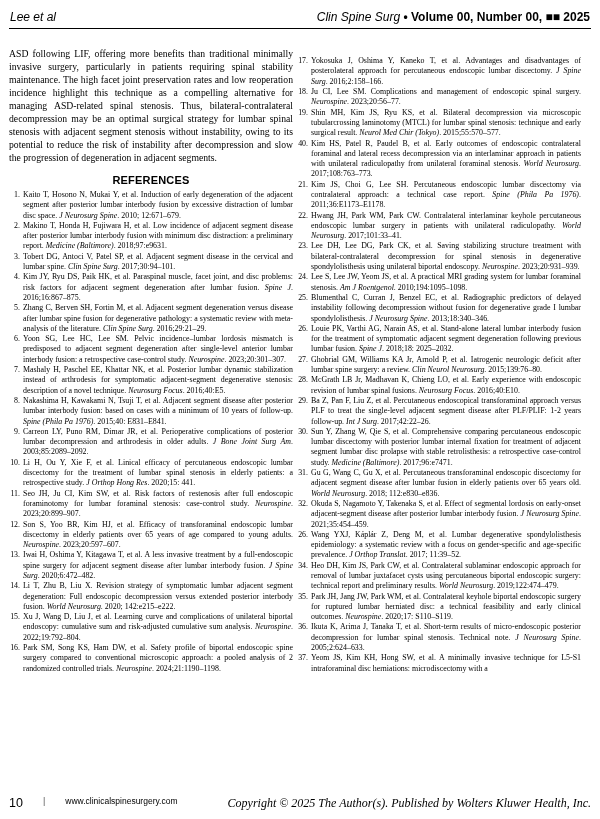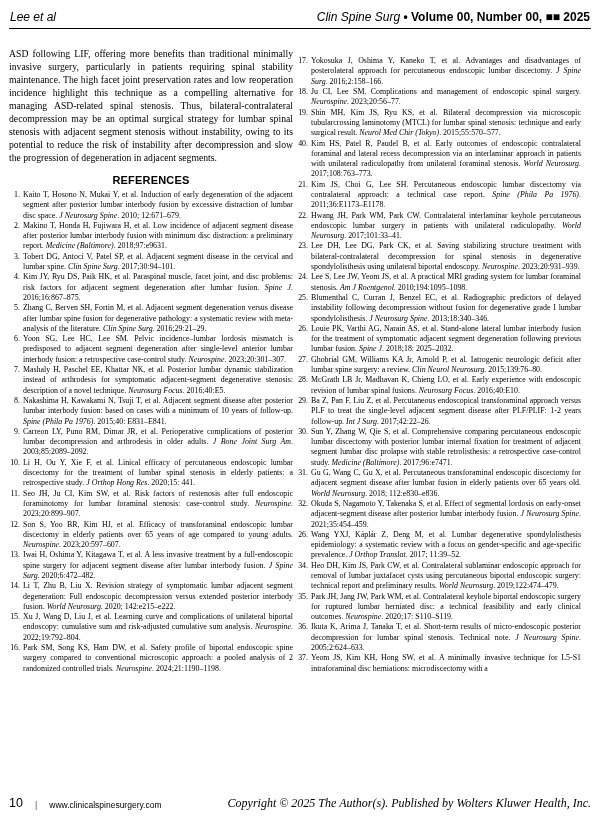--- a/index.html
+++ b/index.html
@@ -77,22 +77,22 @@
     right: 9px;
     bottom: 8px;
     display: flex;
     justify-content: space-between;
     align-items: baseline;
   }
   .footer-left {
     font-family: "Liberation Sans", sans-serif;
     font-size: 8.5px;
     display: flex;
-    align-items: flex-end;
-    gap: 12px;
+    align-items: flex-start;
+    gap: 20px;
   }
   .footer-pagenum { font-size: 12.5px; }
   .footer-bar { color: #555; font-size: 9px; }
   .footer-site { color: #000; text-decoration: none; }
   .footer-copyright {
     font-style: italic;
     font-size: 12px;
   }
 </style>
 </head>

